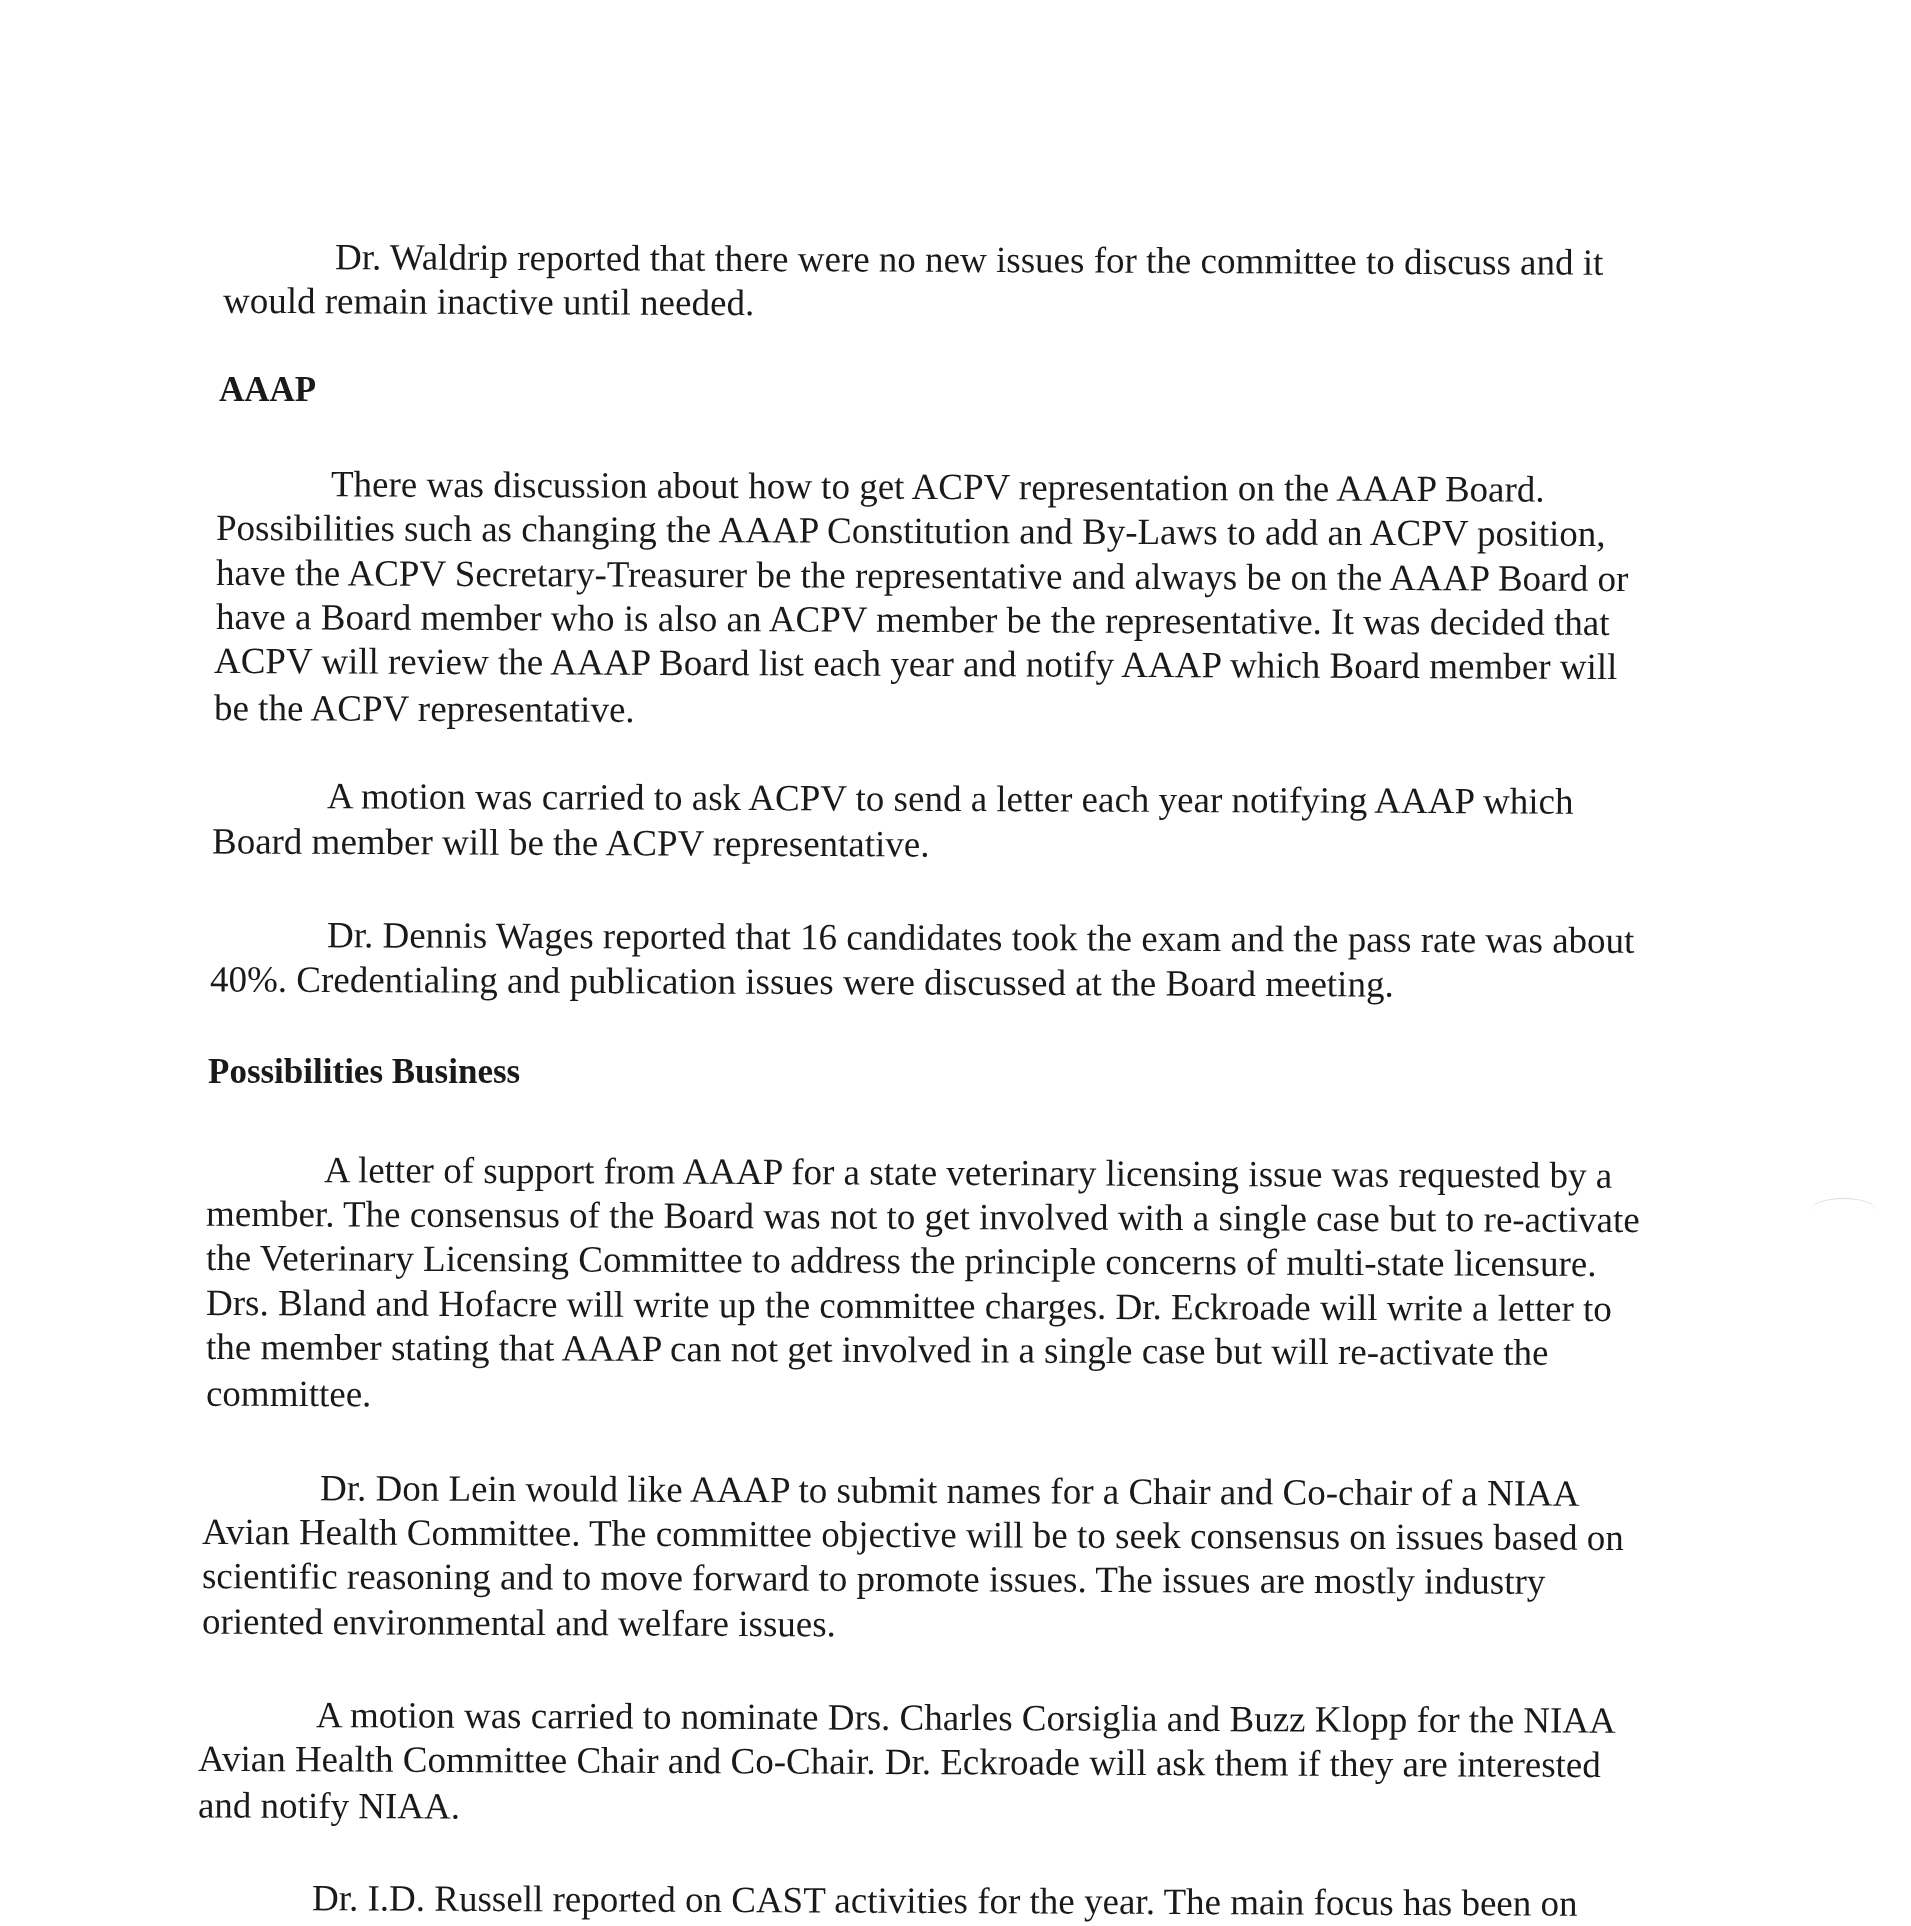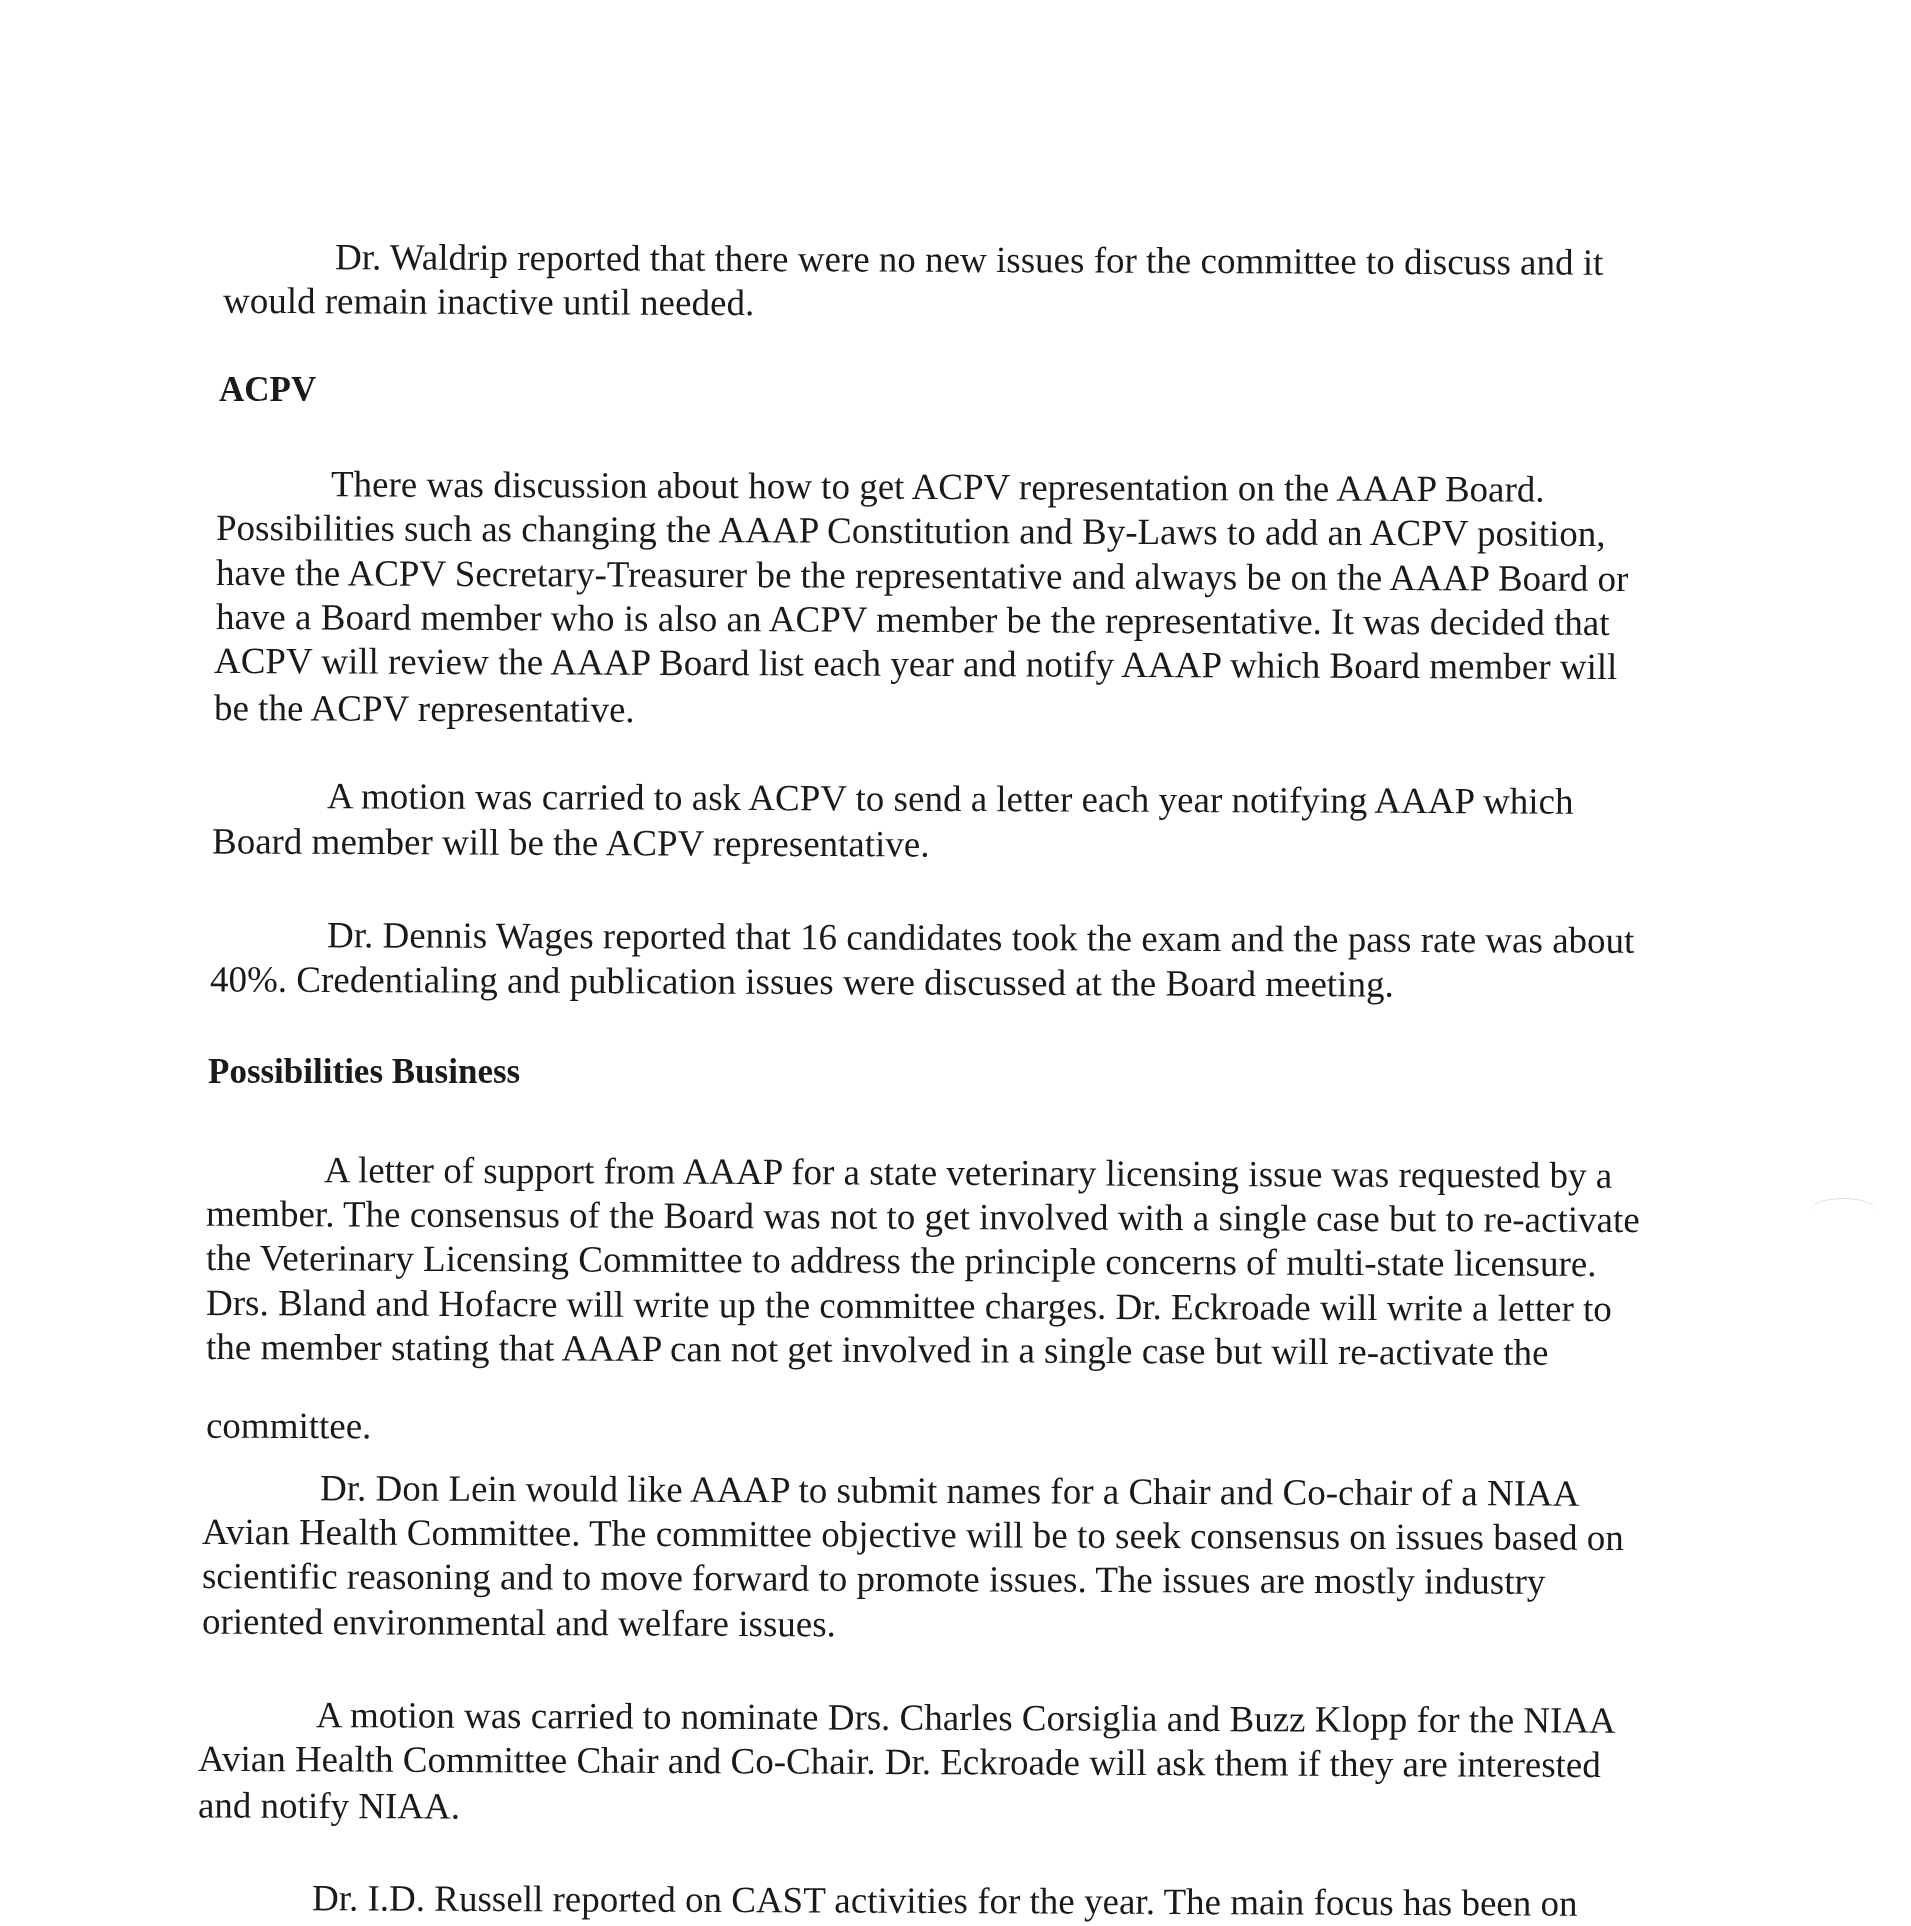--- a/index.html
+++ b/index.html
@@ -39,21 +39,21 @@
 </head>
 <body>
 
 <div class="page">
 
   <div>
     <div class="line" style="left:335px; top:241px; transform:rotate(0.25deg);">Dr. Waldrip reported that there were no new issues for the committee to discuss and it</div>
     <div class="line" style="left:223px; top:283px; transform:rotate(0.25deg);">would remain inactive until needed.</div>
   </div>
 
-  <div class="heading" style="left:219px; top:372px;">ACPV</div>
+  <div class="heading" style="left:219px; top:372px;">AAAP</div>
 
   <div>
     <div class="line" style="left:331px; top:468px; transform:rotate(0.25deg);">There was discussion about how to get ACPV representation on the AAAP Board.</div>
     <div class="line" style="left:216px; top:512px; transform:rotate(0.25deg);">Possibilities such as changing the AAAP Constitution and By-Laws to add an ACPV position,</div>
     <div class="line" style="left:216px; top:557px; transform:rotate(0.25deg);">have the ACPV Secretary-Treasurer be the representative and always be on the AAAP Board or</div>
     <div class="line" style="left:216px; top:601px; transform:rotate(0.25deg);">have a Board member who is also an ACPV member be the representative.  It was decided that</div>
     <div class="line" style="left:214px; top:645px; transform:rotate(0.25deg);">ACPV will review the AAAP Board list each year and notify AAAP which Board member will</div>
     <div class="line" style="left:214px; top:690px; transform:rotate(0.25deg);">be the ACPV representative.</div>
   </div>
 
@@ -68,21 +68,21 @@
   </div>
 
   <div class="heading" style="left:208px; top:1054px;">Possibilities Business</div>
 
   <div>
     <div class="line" style="left:324px; top:1154px; transform:rotate(0.25deg);">A letter of support from AAAP for a state veterinary licensing issue was requested by a</div>
     <div class="line" style="left:206px; top:1198px; transform:rotate(0.25deg);">member.  The consensus of the Board was not to get involved with a single case but to re-activate</div>
     <div class="line" style="left:206px; top:1242px; transform:rotate(0.25deg);">the Veterinary Licensing Committee to address the principle concerns of multi-state licensure.</div>
     <div class="line" style="left:206px; top:1287px; transform:rotate(0.25deg);">Drs. Bland and Hofacre will write up the committee charges. Dr. Eckroade will write a letter to</div>
     <div class="line" style="left:206px; top:1331px; transform:rotate(0.25deg);">the member stating that AAAP can not get involved in a single case but will re-activate the</div>
-    <div class="line" style="left:206px; top:1375px; transform:rotate(0.25deg);margin-top:32px;">committee.</div>
+    <div class="line" style="left:206px; top:1375px; transform:rotate(0.25deg);">committee.</div>
   </div>
 
   <div>
     <div class="line" style="left:320px; top:1472px; transform:rotate(0.25deg);">Dr. Don Lein would like AAAP to submit names for a Chair and Co-chair of a NIAA</div>
     <div class="line" style="left:202px; top:1516px; transform:rotate(0.25deg);">Avian Health Committee. The committee objective will be to seek consensus on issues based on</div>
     <div class="line" style="left:202px; top:1560px; transform:rotate(0.25deg);">scientific reasoning and to move forward to promote issues. The issues are mostly industry</div>
     <div class="line" style="left:202px; top:1604px; transform:rotate(0.25deg);">oriented environmental and welfare issues.</div>
   </div>
 
   <div>

